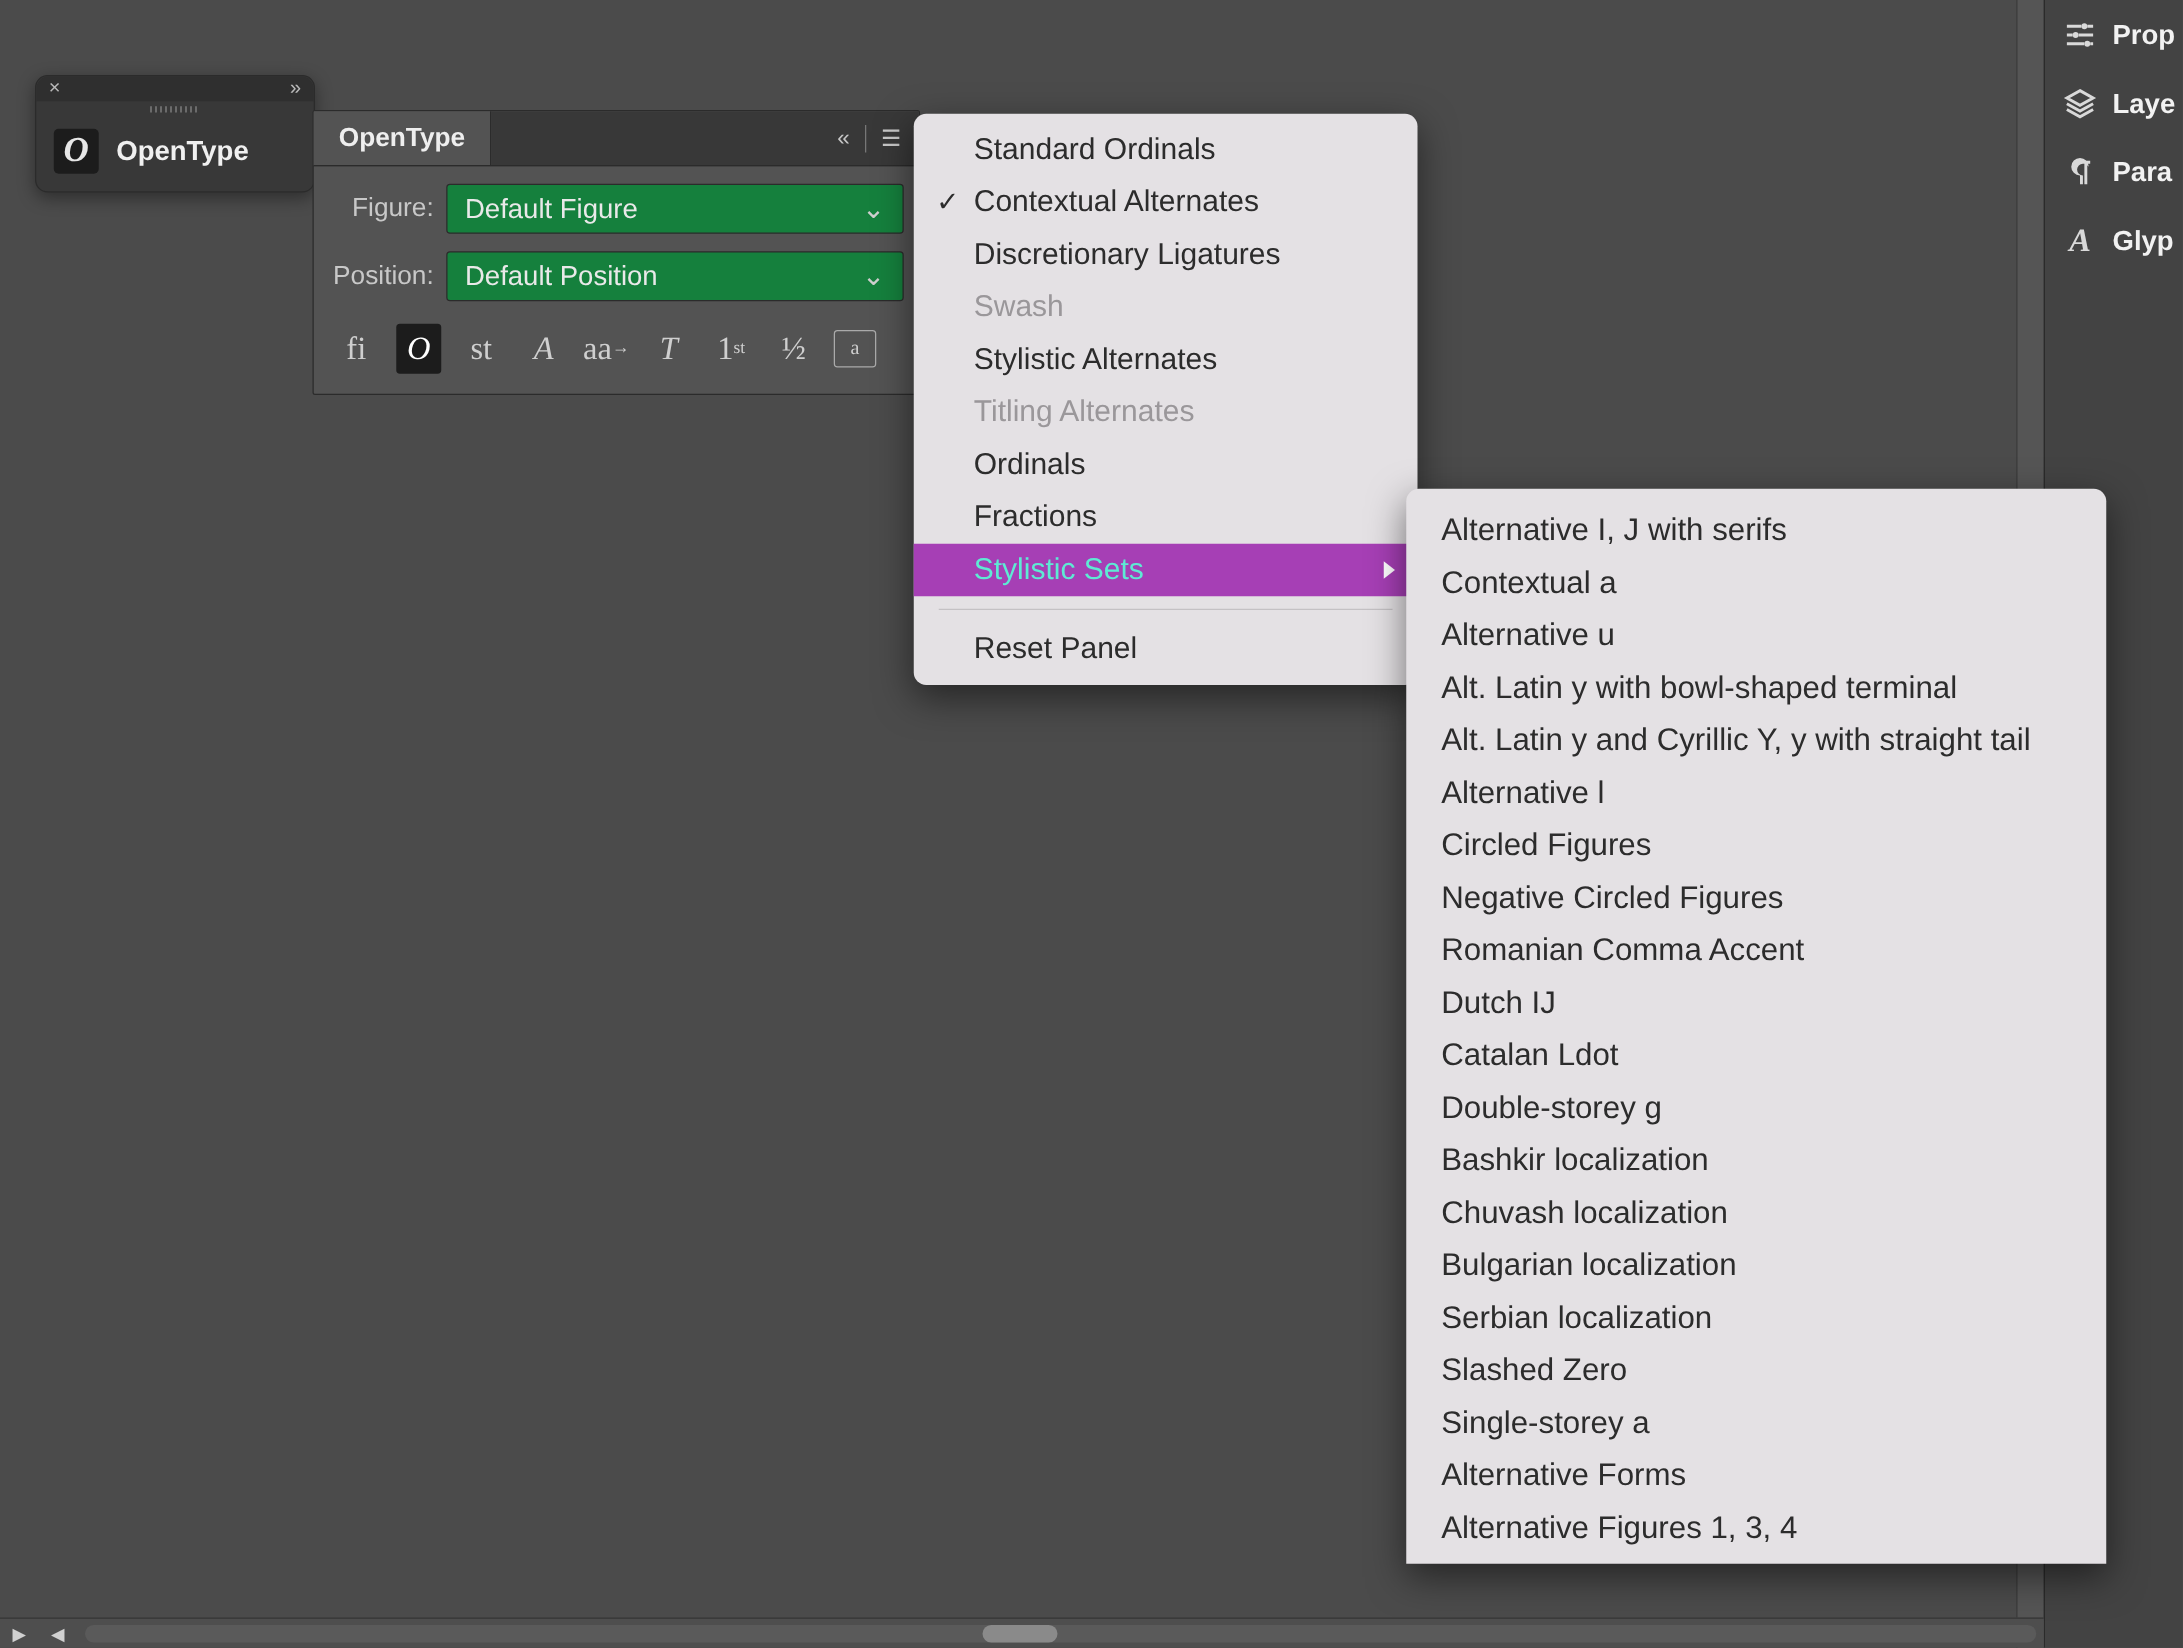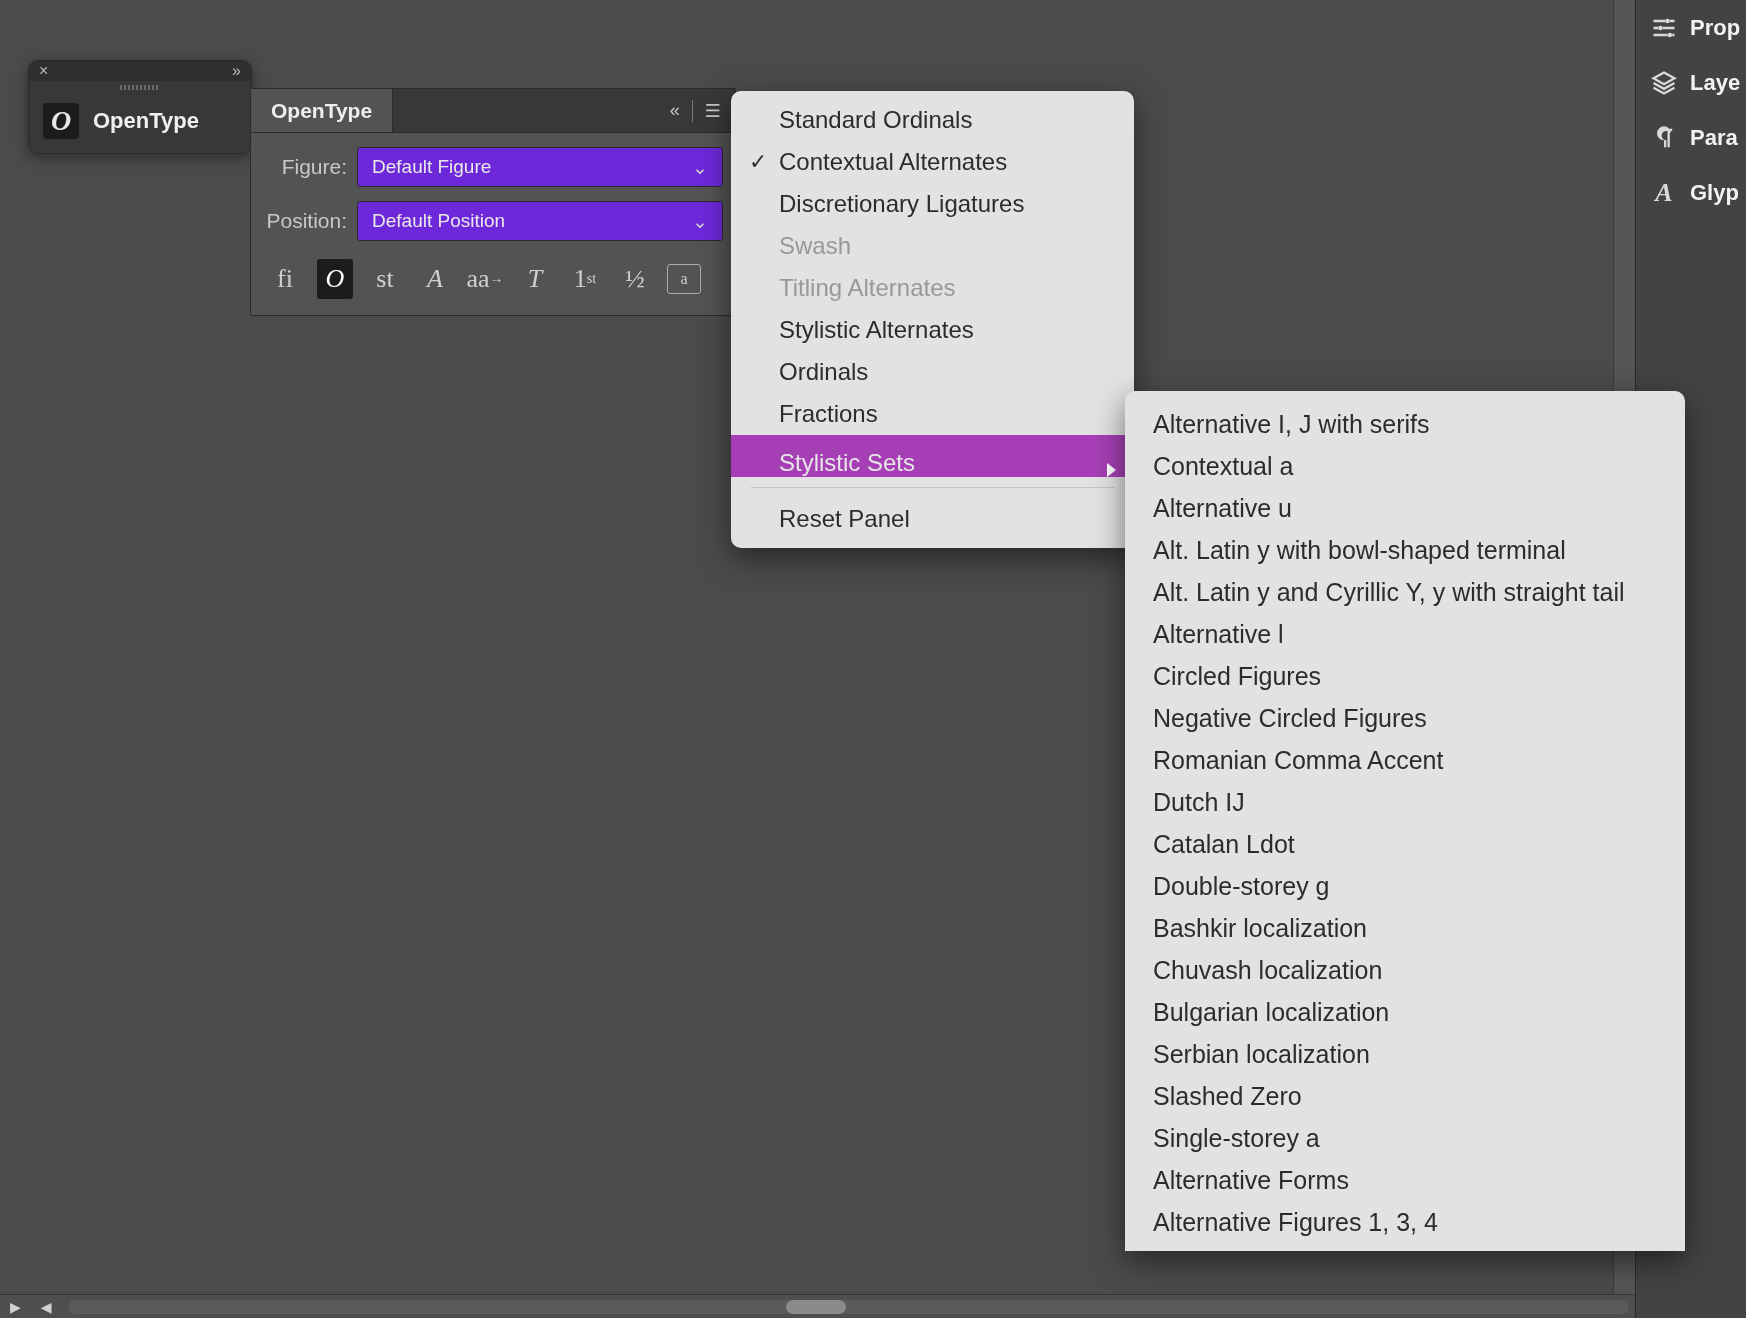--- a/index.html
+++ b/index.html
@@ -64,22 +64,22 @@
   }
   .ot-panel .tabright { margin-left:auto; display:flex; align-items:center; gap:8px; padding-right:10px; }
   .ot-panel .tabright .btn { color:#c7c7c7; font-size:18px; cursor:pointer; padding:4px; }
   .ot-panel .sep { width:1px; height:22px; background:#777; }
   .ot-panel .formrow {
     display:flex; align-items:center; gap:10px; padding: 10px 12px 4px 12px;
   }
   .ot-panel .formrow:nth-of-type(2){ padding-top: 14px; }
   .ot-panel .flabel { color:#c8c8c8; font-size:21px; width: 84px; text-align:right; }
   .ot-panel .select {
-    flex:1; height: 40px; background:#6d28d9; border:1px solid #2b2b2b;
-    color:#e9e9e9; font-size:19px; padding: 0 14px; display:flex;
+    flex:1; height: 40px; background:#15803d; border:1px solid #2b2b2b;
+    color:#e9e9e9; font-size:22px; padding: 0 14px; display:flex;
     align-items:center; justify-content:space-between; border-radius:3px;
     cursor:pointer;
   }
   .ot-panel .chev { color:#cfcfcf; }
   .ot-panel .iconrow {
     display:flex; gap:14px; padding: 14px 10px 16px 16px; align-items:center;
   }
   .ot-panel .ibtn {
     width:36px; height:40px; display:flex; align-items:center; justify-content:center;
     color:#cfcfcf; font-family: Georgia, 'Times New Roman', serif; font-size:26px;
@@ -97,21 +97,21 @@
   }
   .menu .mitem {
     display:flex; align-items:center; height:42px; padding: 0 24px 0 48px;
     font-size:24px; color:#2c2c2c; position:relative; cursor:pointer;
     white-space: nowrap;
   }
   .menu .mitem.disabled { color:#9a979a; cursor:default; }
   .menu .mitem.checked::before {
     content:"✓"; position:absolute; left:18px; font-size:22px; color:#2c2c2c;
   }
-  .menu .mitem.hl { background:#a63fb5; color:#e5e5e5;align-items:flex-end; }
+  .menu .mitem.hl { background:#a63fb5; color:#5eead4; }
   .menu .mitem.hl .subchev { border-left-color:#fff; }
   .menu .subchev {
     position:absolute; right:18px; width:0; height:0;
     border-top:7px solid transparent; border-bottom:7px solid transparent;
     border-left:9px solid #2c2c2c;
   }
   .menu .divider { height:1px; background:#c4c1c4; margin:10px 20px; }
 
   
   .submenu {
@@ -223,22 +223,22 @@
     <div class="ibtn">½</div>
     <div class="ibtn box">a</div>
   </div>
 </div>
 
 <div class="menu">
   <div class="mitem">Standard Ordinals</div>
   <div class="mitem checked">Contextual Alternates</div>
   <div class="mitem">Discretionary Ligatures</div>
   <div class="mitem disabled">Swash</div>
+  <div class="mitem">Stylistic Alternates</div>
   <div class="mitem disabled">Titling Alternates</div>
-  <div class="mitem">Stylistic Alternates</div>
   <div class="mitem">Ordinals</div>
   <div class="mitem">Fractions</div>
   <div class="mitem hl">
     <span>Stylistic Sets</span>
     <span class="subchev"></span>
   </div>
   <div class="divider"></div>
   <div class="mitem">Reset Panel</div>
 </div>
 

